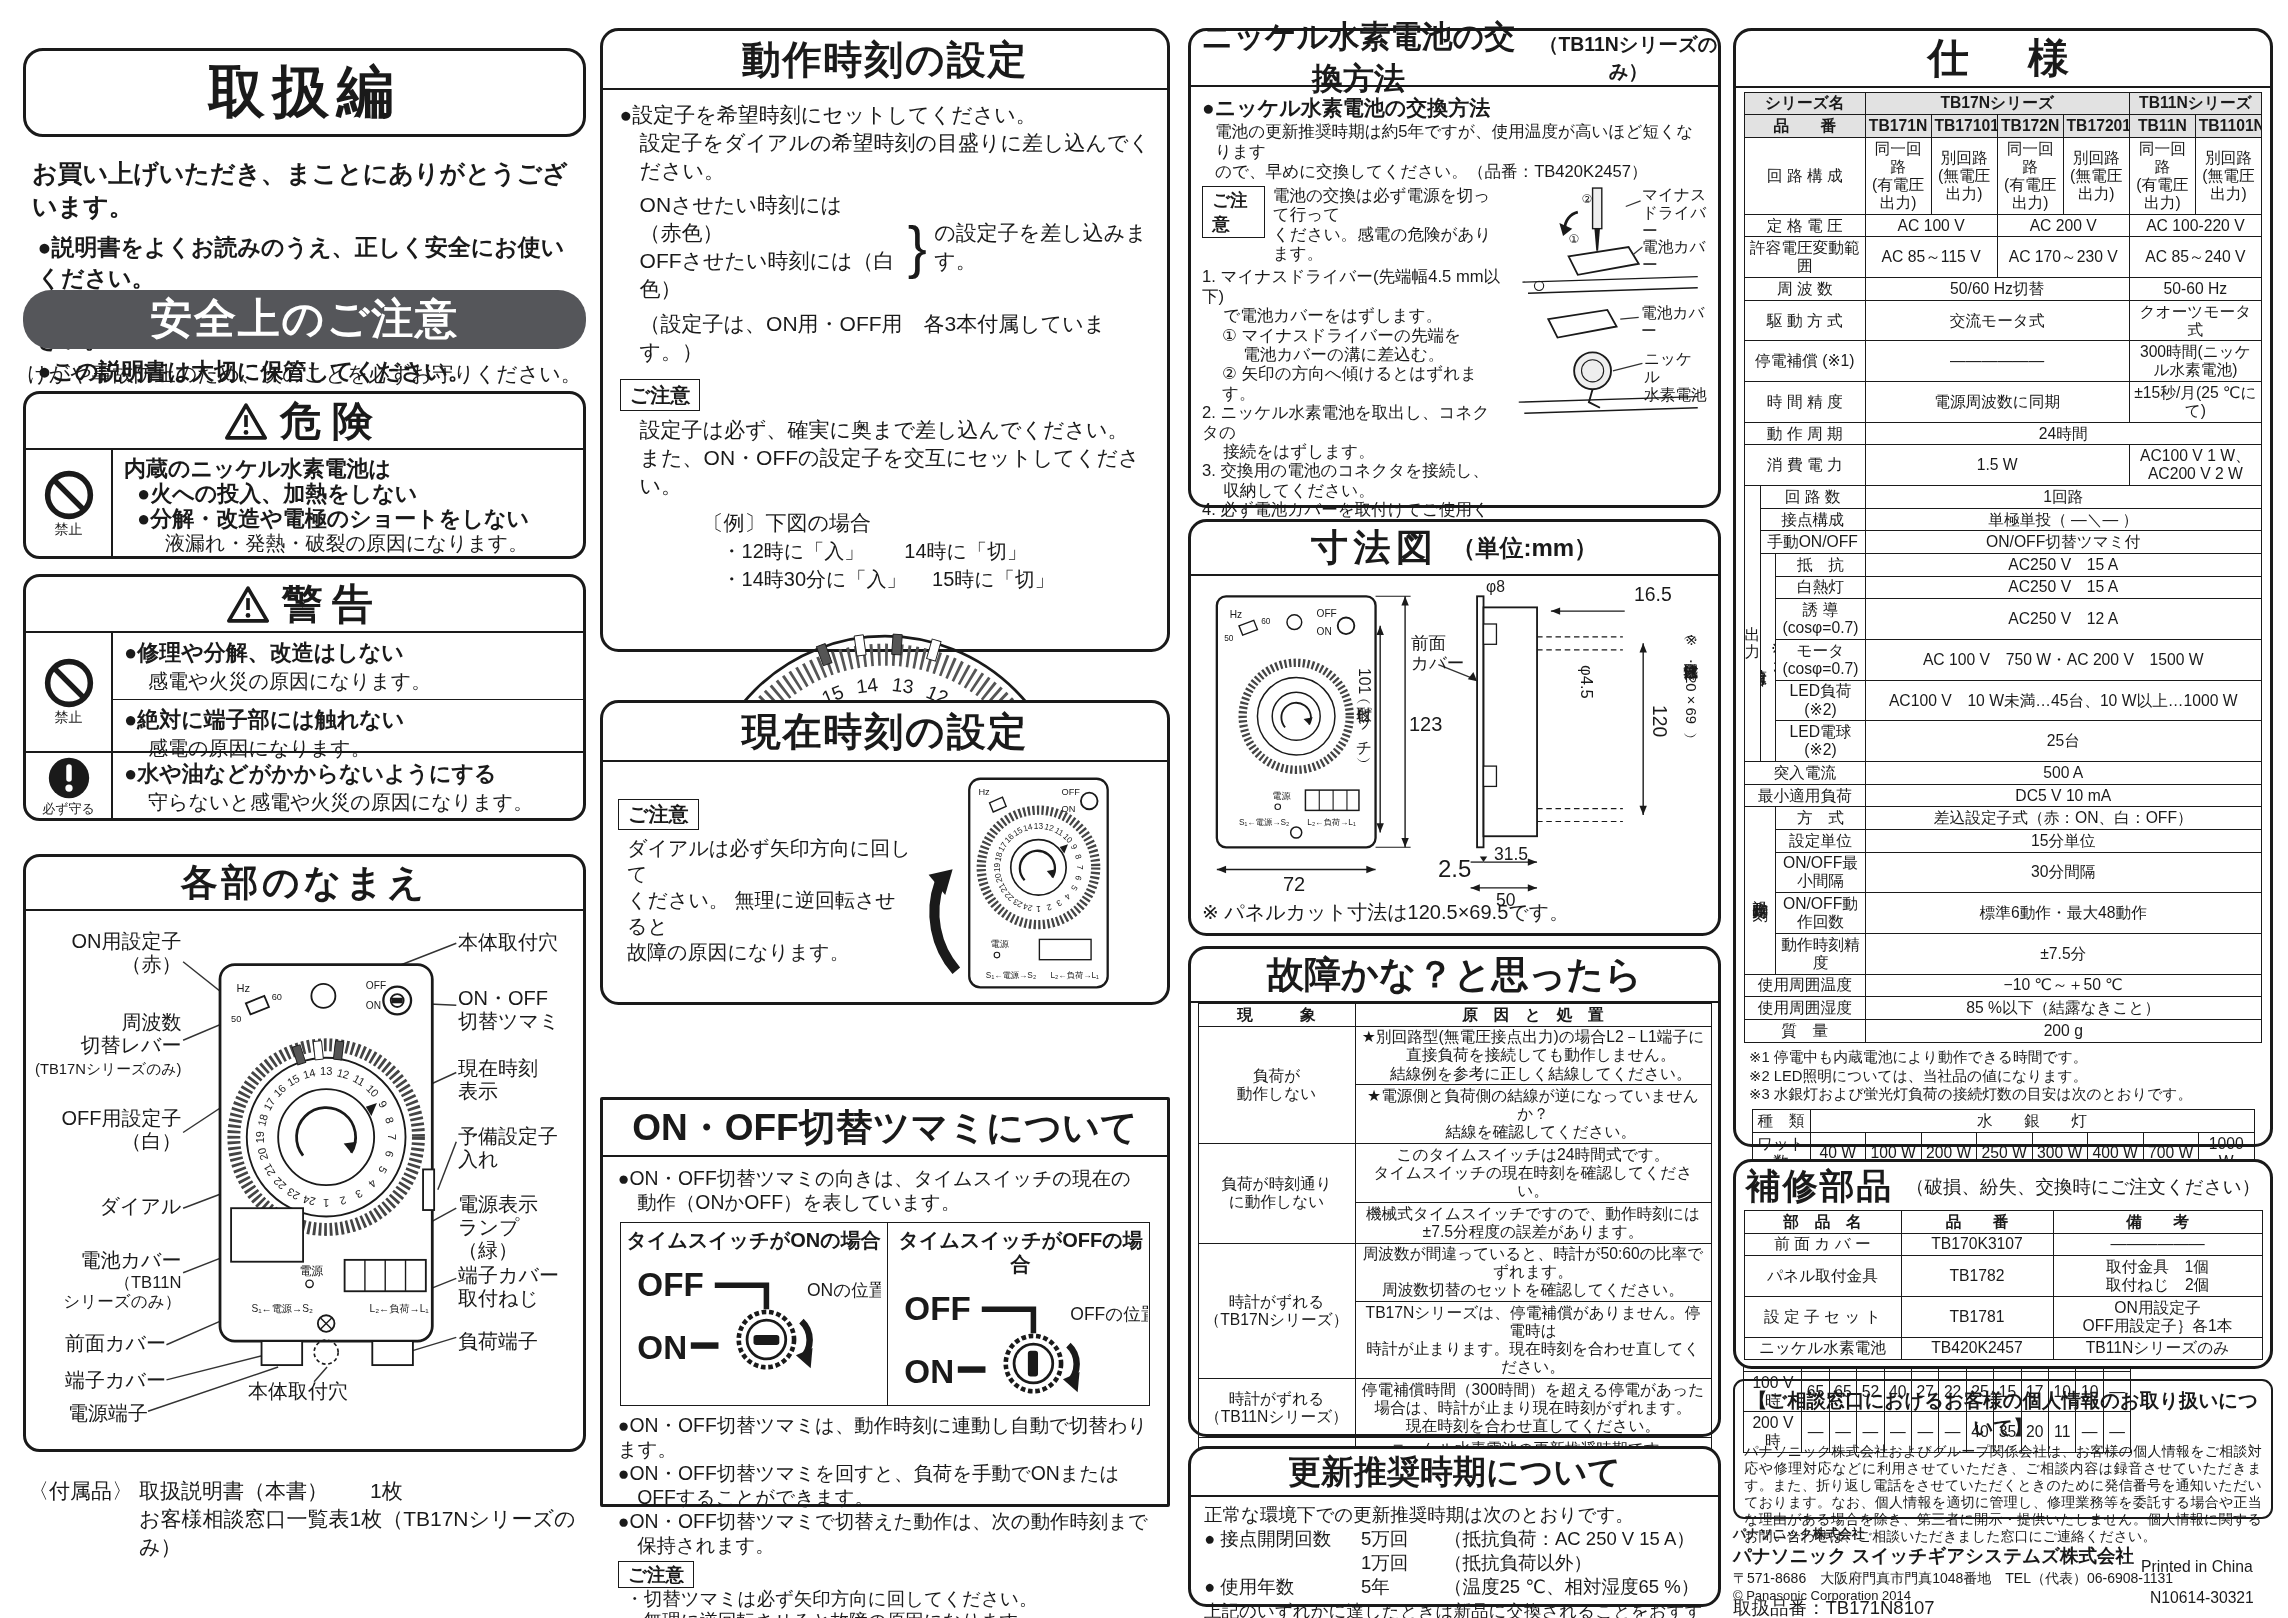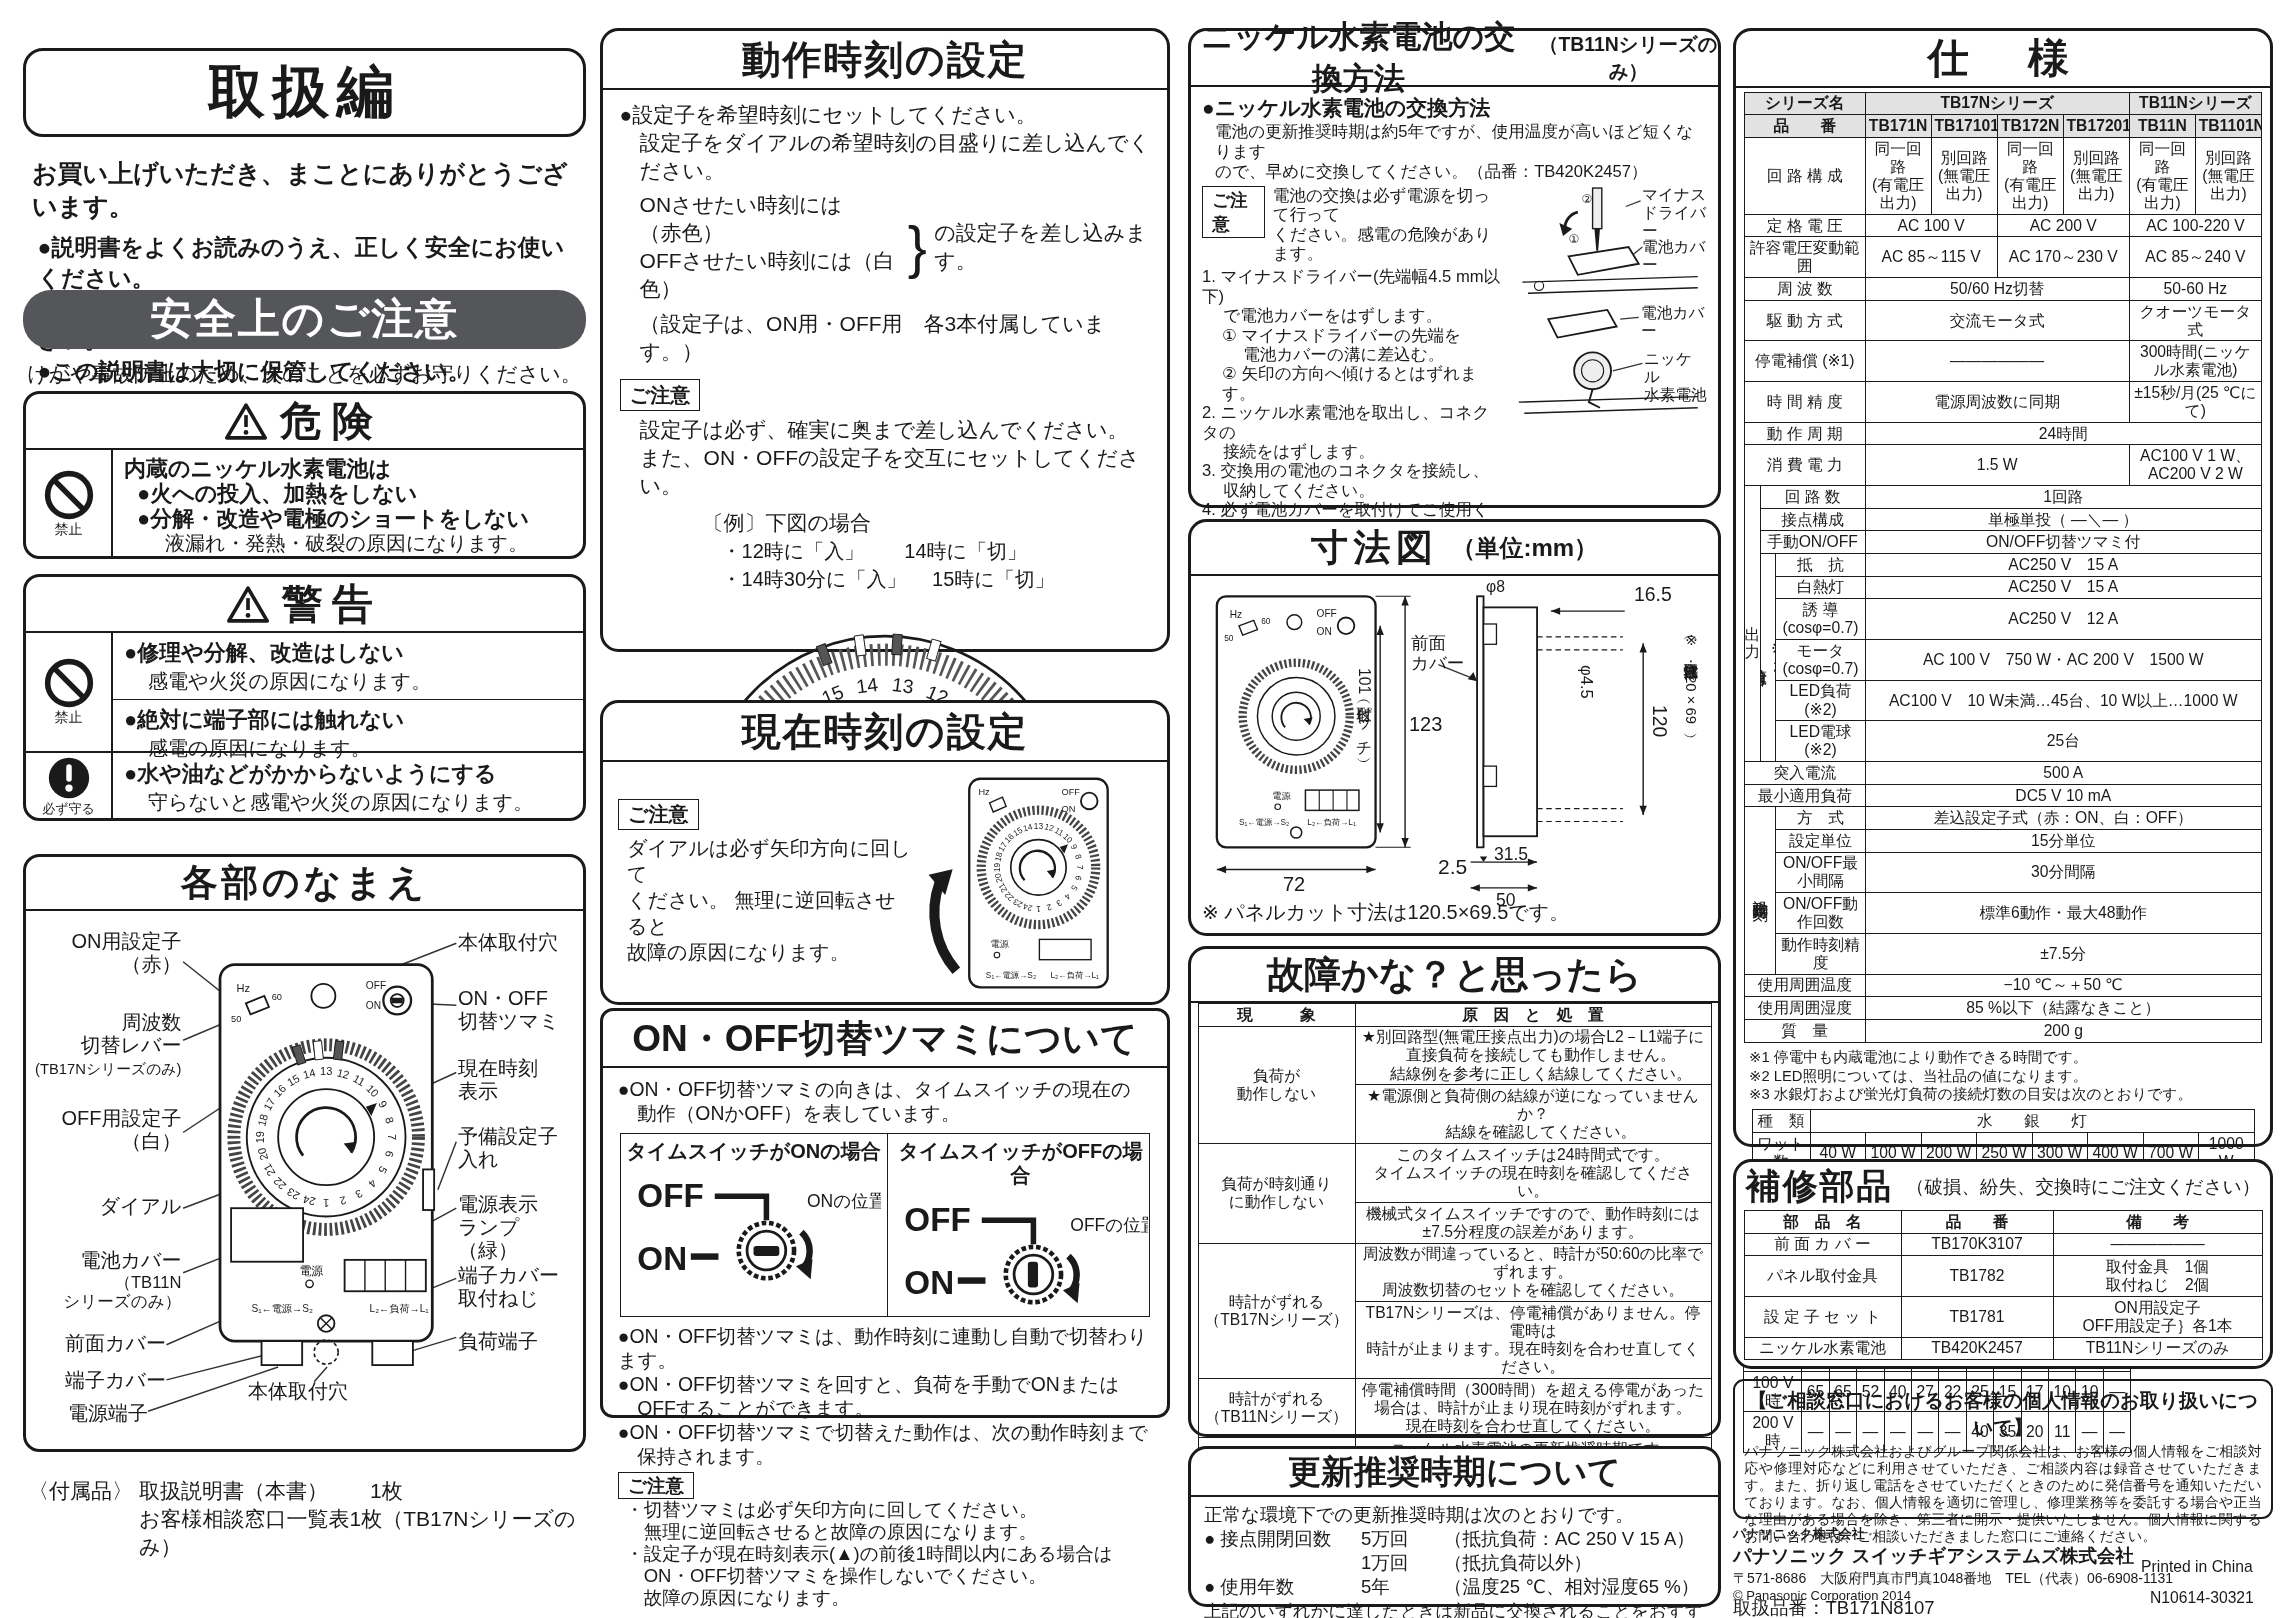--- a/index.html
+++ b/index.html
@@ -360,21 +360,21 @@
             <rect x="138" y="180" width="56" height="22" fill="#fff" stroke="#1a1a1a" stroke-width="1.5"></rect>
           <text x="80" y="222" font-size="9">S₁←電源→S₂</text>
           <text x="150" y="222" font-size="9">L₂←負荷→L₁</text>
           <path d="M 48 214 A 96 96 0 0 1 30 118" fill="none" stroke="#1a1a1a" stroke-width="11"></path>
           <polygon points="36,132 18,110 44,104" fill="#1a1a1a"></polygon>
         </svg>
       </div>
     </div>
   </div>
 
-  <div class="box" style="left:600px;top:1008px;width:570px;height:410px;border-radius:13px;">
+  <div class="box" style="left:600px;top:1097px;width:570px;height:410px;border-radius:2px;">
     <div class="box-hd" style="height:55px;font-size:37px;">
       <span>ON・OFF切替ツマミについて</span>
     </div>
     <div style="padding:9.2px 14.8px;font-size:19.4px;line-height:24px;">
       <div class="pre">●ON・OFF切替ツマミの向きは、タイムスイッチの現在の
 　動作（ONかOFF）を表しています。</div>
       <div style="display:flex;border:1.8px solid #1a1a1a;margin:7.4px 1.8px;">
         <div style="flex:1;border-right:1.8px solid #1a1a1a;padding:5.5px;">
           <div class="b ctr" style="font-size:20px;">タイムスイッチがONの場合</div>
           <svg width="255" height="118" viewBox="0 0 276 128" style="font-size:21px">
@@ -581,21 +581,21 @@
         <polygon points="310,114 300,112 306,104" fill="#1a1a1a"></polygon>
       </svg>
       <div class="lbl" style="left:218px;top:137px;font-size:20px;">123</div>
       <div class="lbl vtext" style="left:164px;top:92px;font-size:15.7px;">101（取付ピッチ）</div>
       <div class="lbl" style="left:92px;top:297px;font-size:20px;">72</div>
       <div class="lbl" style="left:295px;top:1.8px;font-size:15.7px;">φ8</div>
       <div class="lbl" style="left:443px;top:7.4px;font-size:19.4px;">16.5</div>
       <div class="lbl vtext" style="left:386px;top:89px;font-size:16.6px;">φ4.5</div>
       <div class="lbl vtext" style="left:458px;top:129px;font-size:19.4px;">120</div>
       <div class="lbl vtext" style="left:491px;top:55px;font-size:14.8px;">（※ 埋込取付部寸法：120×69）</div>
-      <div class="lbl" style="left:247px;top:279px;font-size:21px;">2.5</div>
+      <div class="lbl" style="left:247px;top:279px;font-size:24px;">2.5</div>
       <div class="lbl" style="left:303px;top:268px;font-size:17.5px;">31.5</div>
       <div class="lbl" style="left:305px;top:314px;font-size:17.5px;">50</div>
       <div class="lbl" style="left:220px;top:57px;font-size:17.5px;">前面
 カバー</div>
     </div>
     <div style="padding:0 11px;font-size:20px;">※ パネルカット寸法は120.5×69.5です。</div>
   </div>
 
   <div class="box" style="left:1188px;top:946px;width:533px;height:491px;border-radius:18.5px;">
     <div class="box-hd" style="height:52px;font-size:37px;">

